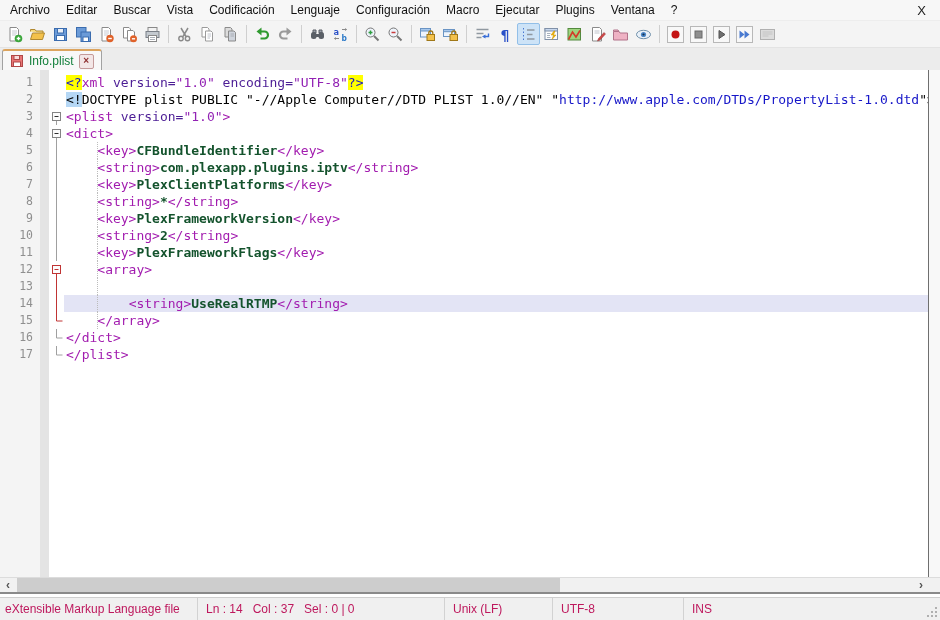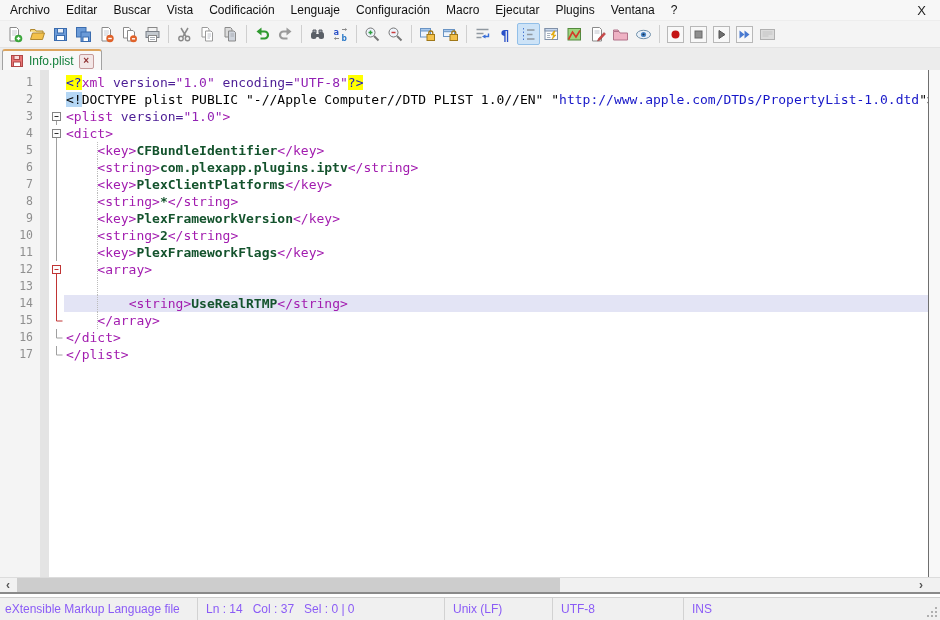--- a/index.html
+++ b/index.html
@@ -59,21 +59,21 @@
   
   #hscroll-row{height:15px;flex:0 0 15px;display:flex}
   #hscroll{flex:1;background:#f1f1f1;border-top:1px solid #dcdcdc;display:flex;align-items:center}
   #hscroll-corner{width:11px;background:#f1f1f1;border-top:1px solid #dcdcdc}
   .hs-arrow{width:16px;text-align:center;color:#555;font-size:12px;line-height:14px;font-weight:bold}
   #hs-thumb{width:543px;height:14px;background:#cdcdcd;margin-left:1px}
   #hs-space{flex:1}
 
   
   #statusbar{position:absolute;left:0;bottom:0;width:940px;height:23px;background:#f0f0f0;border-top:1px solid #cfcfcf;
-             box-sizing:border-box;display:flex;align-items:center;font-size:12px;color:#8b5cf6}
+             box-sizing:border-box;display:flex;align-items:center;font-size:12px;color:#be185d}
   .sb-sec{height:100%;display:flex;align-items:center;padding-left:8px;box-sizing:border-box;border-left:1px solid #d2d2d2;white-space:pre;overflow:hidden}
   .sb-sec:first-child{border-left:none;padding-left:5px}
   #sb-doc{width:197px}
   #sb-len{width:193px}
   #sb-pos{width:247px}
   #sb-eol{width:108px}
   #sb-enc{width:131px}
   #sb-ins{width:50px}
   #sb-len .gap{margin-right:20px}
   #sb-grip{flex:1;height:100%;position:relative}

